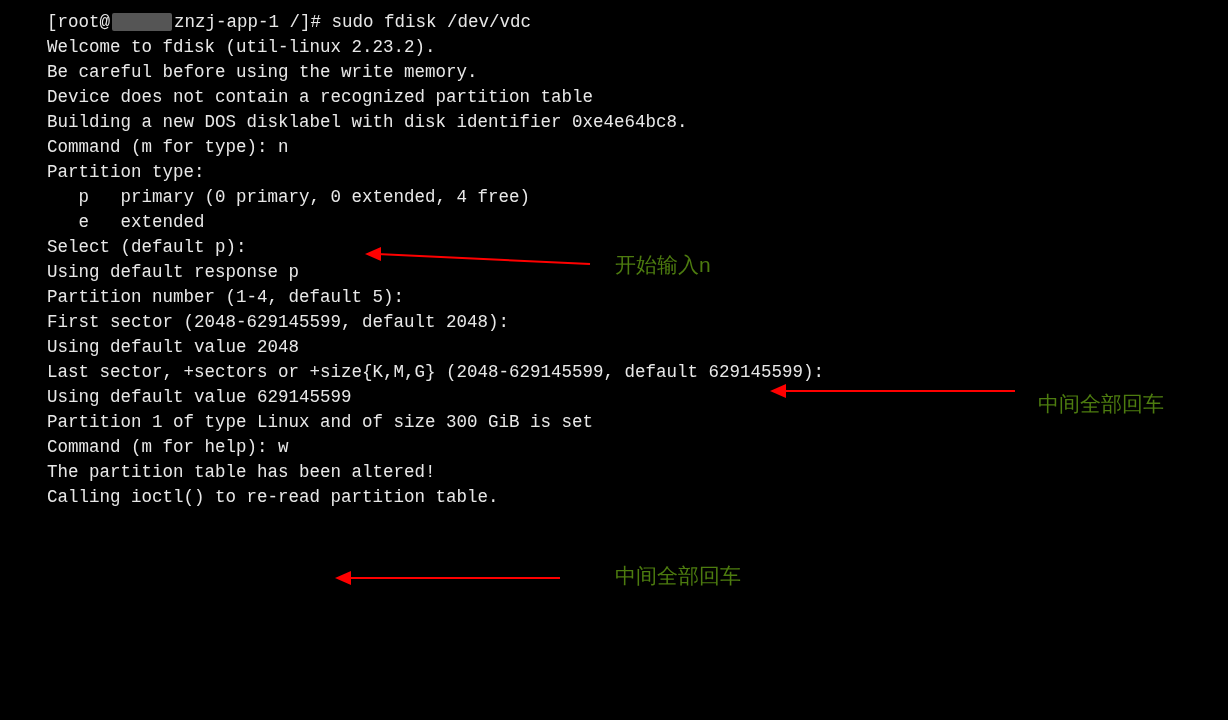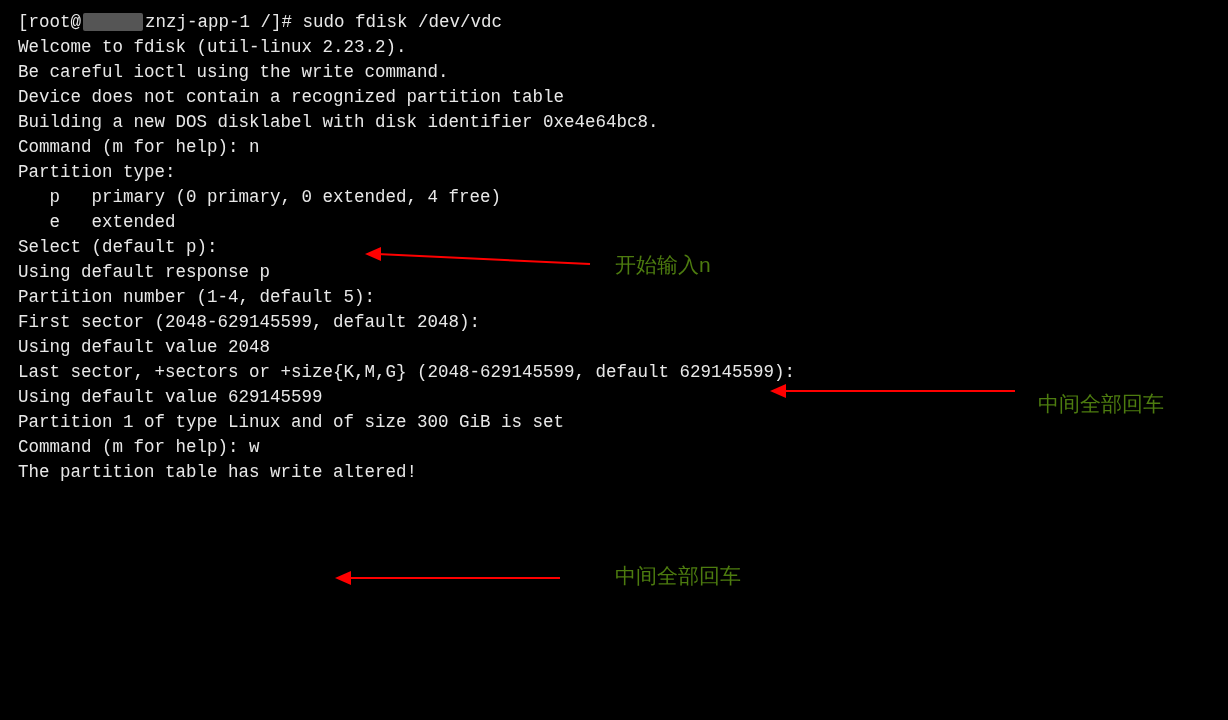--- a/index.html
+++ b/index.html
@@ -8,21 +8,21 @@
       color: #e8e8e8;
       font-family: "Consolas", "Courier New", monospace;
       font-size: 17.5px;
       line-height: 25px;
       padding: 10px 18px;
       width: 1228px;
       height: 720px;
       position: relative;
       overflow: hidden;
     }
-    .line { white-space: pre; }
+    .line { white-space: pre; margin-left: 29px; }
     .redacted {
       display: inline-block;
       width: 60px;
       height: 18px;
       background: #555;
       border-radius: 2px;
       vertical-align: middle;
       margin: 0 2px;
     }
     .annotation {
@@ -40,41 +40,42 @@
     .arrow-line { stroke: #ff0000; stroke-width: 2; fill: none; }
     .arrow-head { fill: #ff0000; }
   </style>
 </head>
 <body>
 
 <div>
   <div class="line"><span>[root@</span><span class="redacted"></span><span>znzj-app-1 /]#</span> <span>sudo fdisk /dev/vdc</span></div>
   <div class="line">Welcome to fdisk (util-linux 2.23.2).</div>
   <div class="line"></div>
-  <div class="line">Be careful ioctl using the write command.</div>
+  <div class="line">Be careful before using the write memory.</div>
   <div class="line"></div>
   <div class="line">Device does not contain a recognized partition table</div>
   <div class="line">Building a new DOS disklabel with disk identifier 0xe4e64bc8.</div>
   <div class="line"></div>
-  <div class="line">Command (m for help): n</div>
+  <div class="line">Command (m for type): n</div>
   <div class="line">Partition type:</div>
   <div class="line">   p   primary (0 primary, 0 extended, 4 free)</div>
   <div class="line">   e   extended</div>
   <div class="line">Select (default p): </div>
   <div class="line">Using default response p</div>
   <div class="line">Partition number (1-4, default 5): </div>
   <div class="line">First sector (2048-629145599, default 2048): </div>
   <div class="line">Using default value 2048</div>
   <div class="line">Last sector, +sectors or +size{K,M,G} (2048-629145599, default 629145599): </div>
   <div class="line">Using default value 629145599</div>
   <div class="line">Partition 1 of type Linux and of size 300 GiB is set</div>
   <div class="line"></div>
   <div class="line">Command (m for help): w</div>
-  <div class="line">The partition table has write altered!</div>
+  <div class="line">The partition table has been altered!</div>
   <div class="line"></div>
+  <div class="line">Calling ioctl() to re-read partition table.</div>
 </div>
 
 <div class="arrow" style="left:365px; top:244px;">
   <svg width="230" height="30">
     <line class="arrow-line" x1="225" y1="20" x2="12" y2="10"></line>
     <polygon class="arrow-head" points="0,10 16,3 16,17"></polygon>
   </svg>
 </div>
 <div class="annotation" style="left:615px; top:252px;">开始输入n</div>
 

